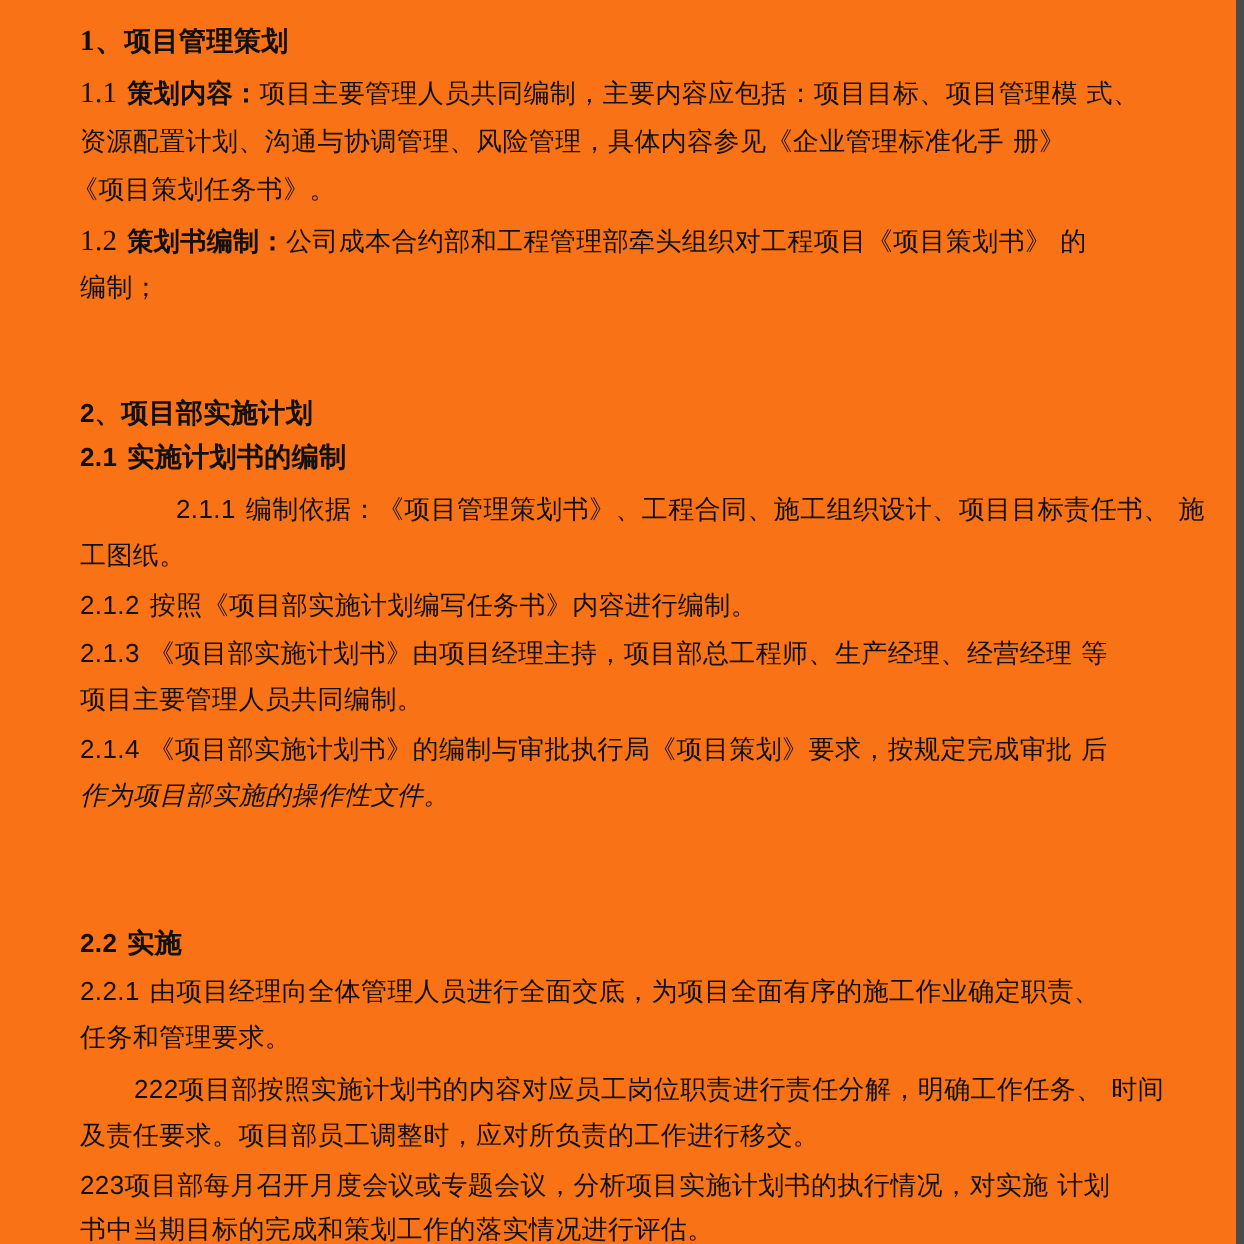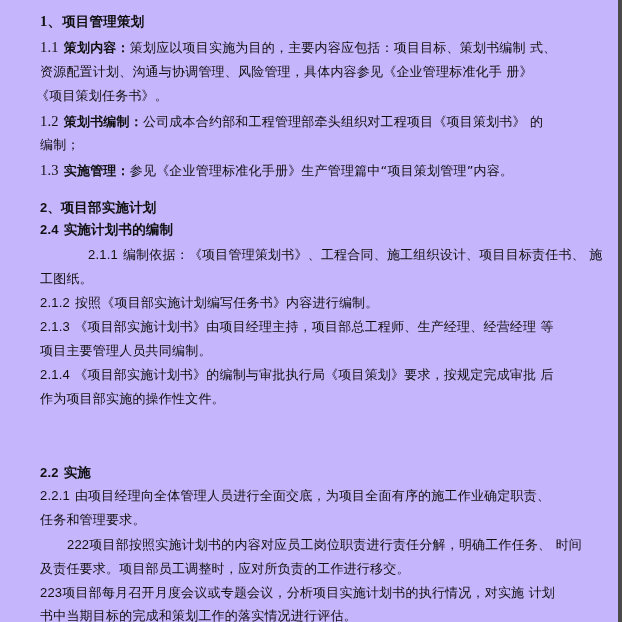--- a/index.html
+++ b/index.html
@@ -7,21 +7,21 @@
     padding: 0;
     width: 622px;
     height: 622px;
     overflow: hidden;
     background: #ffffff;
   }
   .page {
     position: relative;
     width: 622px;
     height: 622px;
-    background: #c4b5fd;
+    background: #f97316;
     color: #111111;
     font-family: "DejaVu Sans", "Liberation Sans", sans-serif;
   }
   .scrollbar {
     position: absolute;
     top: 0;
     right: 0;
     width: 4px;
     height: 622px;
     background: #4a4a4a;
@@ -54,60 +54,57 @@
 </head>
 <body>
 
 <div class="page">
 
   <div class="line heading" style="top:13px;">
     <span class="num-serif">1、</span><span>项目管理策划</span>
   </div>
 
   <div class="line" style="top:39px;">
-    <span class="num-serif">1.1</span><span class="gap"></span><span class="bold">策划内容：</span><span>策划应以项目实施为目的，主要内容应包括：项目目标、策划书编制 式、</span>
+    <span class="num-serif">1.1</span><span class="gap"></span><span class="bold">策划内容：</span><span>项目主要管理人员共同编制，主要内容应包括：项目目标、项目管理模 式、</span>
   </div>
   <div class="line" style="top:64px;">资源配置计划、沟通与协调管理、风险管理，具体内容参见《企业管理标准化手 册》</div>
   <div class="line" style="top:88px; left:36px;">《项目策划任务书》。</div>
 
   <div class="line" style="top:113px;">
     <span class="num-serif">1.2</span><span class="gap"></span><span class="bold">策划书编制：</span><span>公司成本合约部和工程管理部牵头组织对工程项目《项目策划书》  的</span>
   </div>
   <div class="line" style="top:137px;">编制；</div>
 
-  <div class="line" style="top:162px;">
-    <span class="num-serif">1.3</span><span class="gap"></span><span class="bold">实施管理：</span><span>参见《企业管理标准化手册》生产管理篇中“项目策划管理”内容。</span>
-  </div>
 
   <div class="line heading" style="top:199px;">
     <span class="num-sans">2、</span><span>项目部实施计划</span>
   </div>
 
   <div class="line heading" style="top:221px;">
-    <span class="num-sans">2.4</span><span class="gap"></span><span>实施计划书的编制</span>
+    <span class="num-sans">2.1</span><span class="gap"></span><span>实施计划书的编制</span>
   </div>
 
   <div class="line" style="top:247px;margin-left:48px;">
     <span class="num-sans">2.1.1</span><span class="gap"></span><span>编制依据：《项目管理策划书》、工程合同、施工组织设计、项目目标责任书、 施</span>
   </div>
   <div class="line" style="top:271px;">工图纸。</div>
 
   <div class="line" style="top:295px;">
     <span class="num-sans">2.1.2</span><span class="gap"></span><span>按照《项目部实施计划编写任务书》内容进行编制。</span>
   </div>
 
   <div class="line" style="top:319px;">
     <span class="num-sans">2.1.3</span><span> 《项目部实施计划书》由项目经理主持，项目部总工程师、生产经理、经营经理 等</span>
   </div>
   <div class="line" style="top:343px;">项目主要管理人员共同编制。</div>
 
   <div class="line" style="top:367px;">
     <span class="num-sans">2.1.4</span><span> 《项目部实施计划书》的编制与审批执行局《项目策划》要求，按规定完成审批 后</span>
   </div>
-  <div class="line" style="top:391px;">作为项目部实施的操作性文件。</div>
+  <div class="line" style="top:391px;font-style:italic;">作为项目部实施的操作性文件。</div>
 
 
   <div class="line heading" style="top:464px;">
     <span class="num-sans">2.2</span><span class="gap"></span><span>实施</span>
   </div>
 
   <div class="line" style="top:488px;">
     <span class="num-sans">2.2.1</span><span class="gap"></span><span>由项目经理向全体管理人员进行全面交底，为项目全面有序的施工作业确定职责、</span>
   </div>
   <div class="line" style="top:512px;">任务和管理要求。</div>

